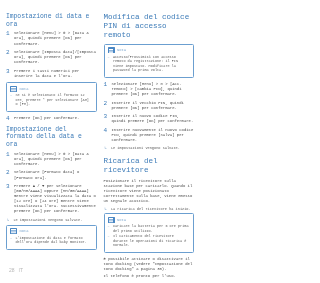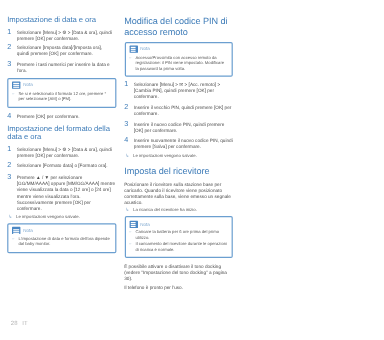--- a/index.html
+++ b/index.html
@@ -6,21 +6,21 @@
   html,body { background:#ffffff; }
   body {
     width:200px; height:283px;
     font-family:"Liberation Sans", sans-serif;
     color:#3b3b3b;
     position:relative;
     overflow:hidden;
   }
   .page { position:absolute; inset:0; padding:13px 6px 0 6px; }
   .cols { display:flex; gap:7px; align-items:flex-start; }
-  .col { width:91px; }
+  .col { width:91px;font-family:Liberation Mono, monospace; }
 
   h2.sec {
     color:#3e7cb8;
     font-size:6.4px;
     line-height:7.6px;
     font-weight:400;
     letter-spacing:-0.05px;
     margin-bottom:3.2px;
   }
   h2.big {
@@ -230,21 +230,21 @@
           <span class="num">4</span>
           <span class="txt">Inserire nuovamente il nuovo codice PIN, quindi premere [Salva] per confermare.</span>
         </li>
       </ol>
 
       <div class="result">
         <span class="arrow">↳</span>
         <span>Le impostazioni vengono salvate.</span>
       </div>
 
-      <h2 class="sec big" style="margin-top:6px;">Imposta del ricevitore</h2>
+      <h2 class="sec big" style="margin-top:6px;">Ricarica del ricevitore</h2>
 
       <p class="body">Posizionare il ricevitore sulla stazione base per caricarlo. Quando il ricevitore viene posizionato correttamente sulla base, viene emesso un segnale acustico.</p>
 
       <div class="result">
         <span class="arrow">↳</span>
         <span>La ricarica del ricevitore ha inizio.</span>
       </div>
 
       <div class="note">
         <div class="notehead">

